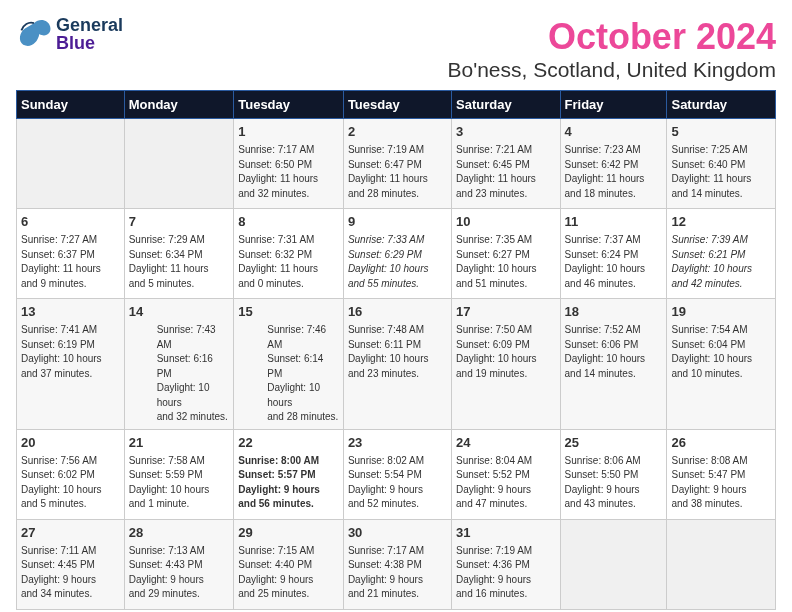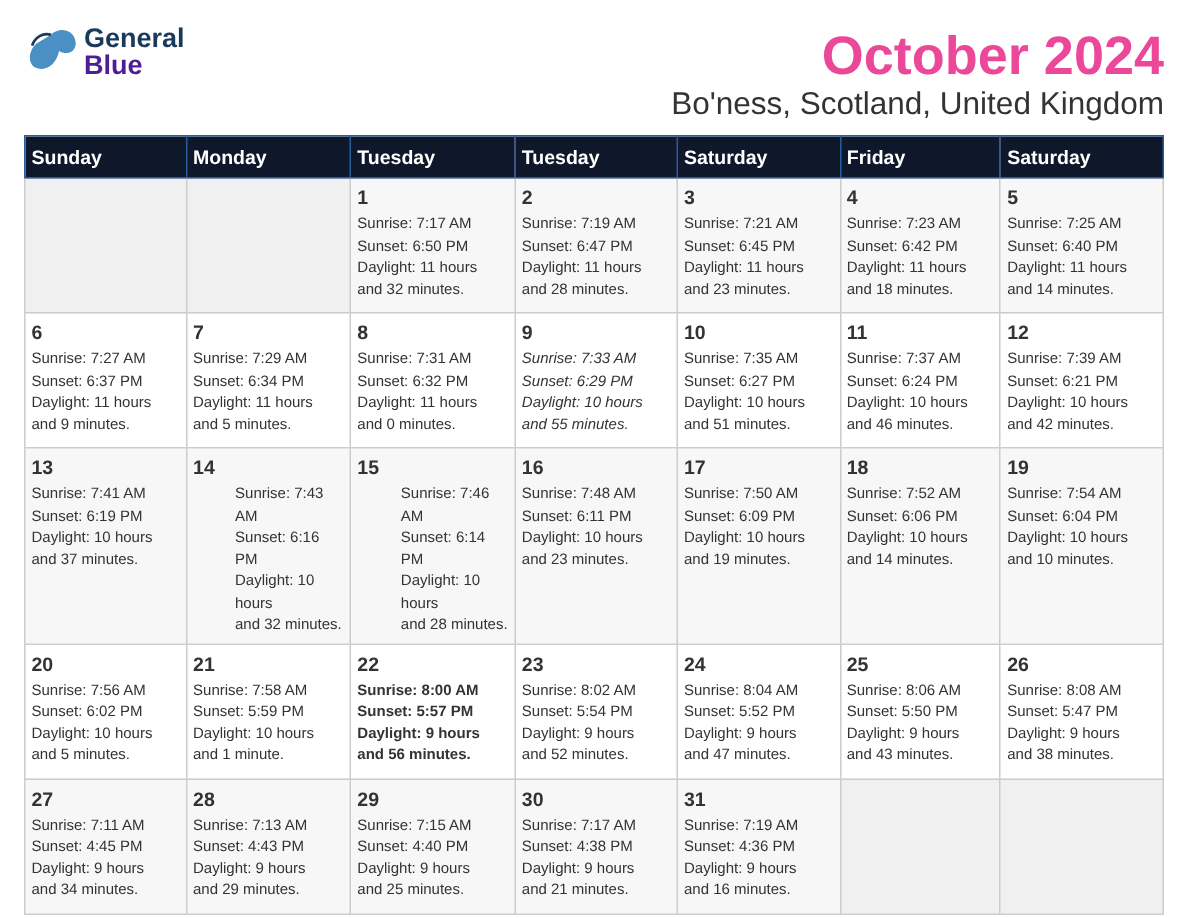--- a/index.html
+++ b/index.html
@@ -205,21 +205,21 @@
         </td>
         <td>
           <span class="day-num">11</span>
           <div class="day-info" style="white-space: pre-line;">Sunrise: 7:37 AM
 Sunset: 6:24 PM
 Daylight: 10 hours
 and 46 minutes.</div>
         </td>
         <td>
           <span class="day-num">12</span>
-          <div class="day-info" style="white-space: pre-line;">Sunrise: 7:39 AM
+          <div class="day-info" style="white-space: pre-line; font-style: italic;">Sunrise: 7:39 AM
 Sunset: 6:21 PM
 Daylight: 10 hours
 and 42 minutes.</div>
         </td>
       </tr>
       <tr>
         <td>
           <span class="day-num">13</span>
           <div class="day-info" style="white-space: pre-line;">Sunrise: 7:41 AM
 Sunset: 6:19 PM

